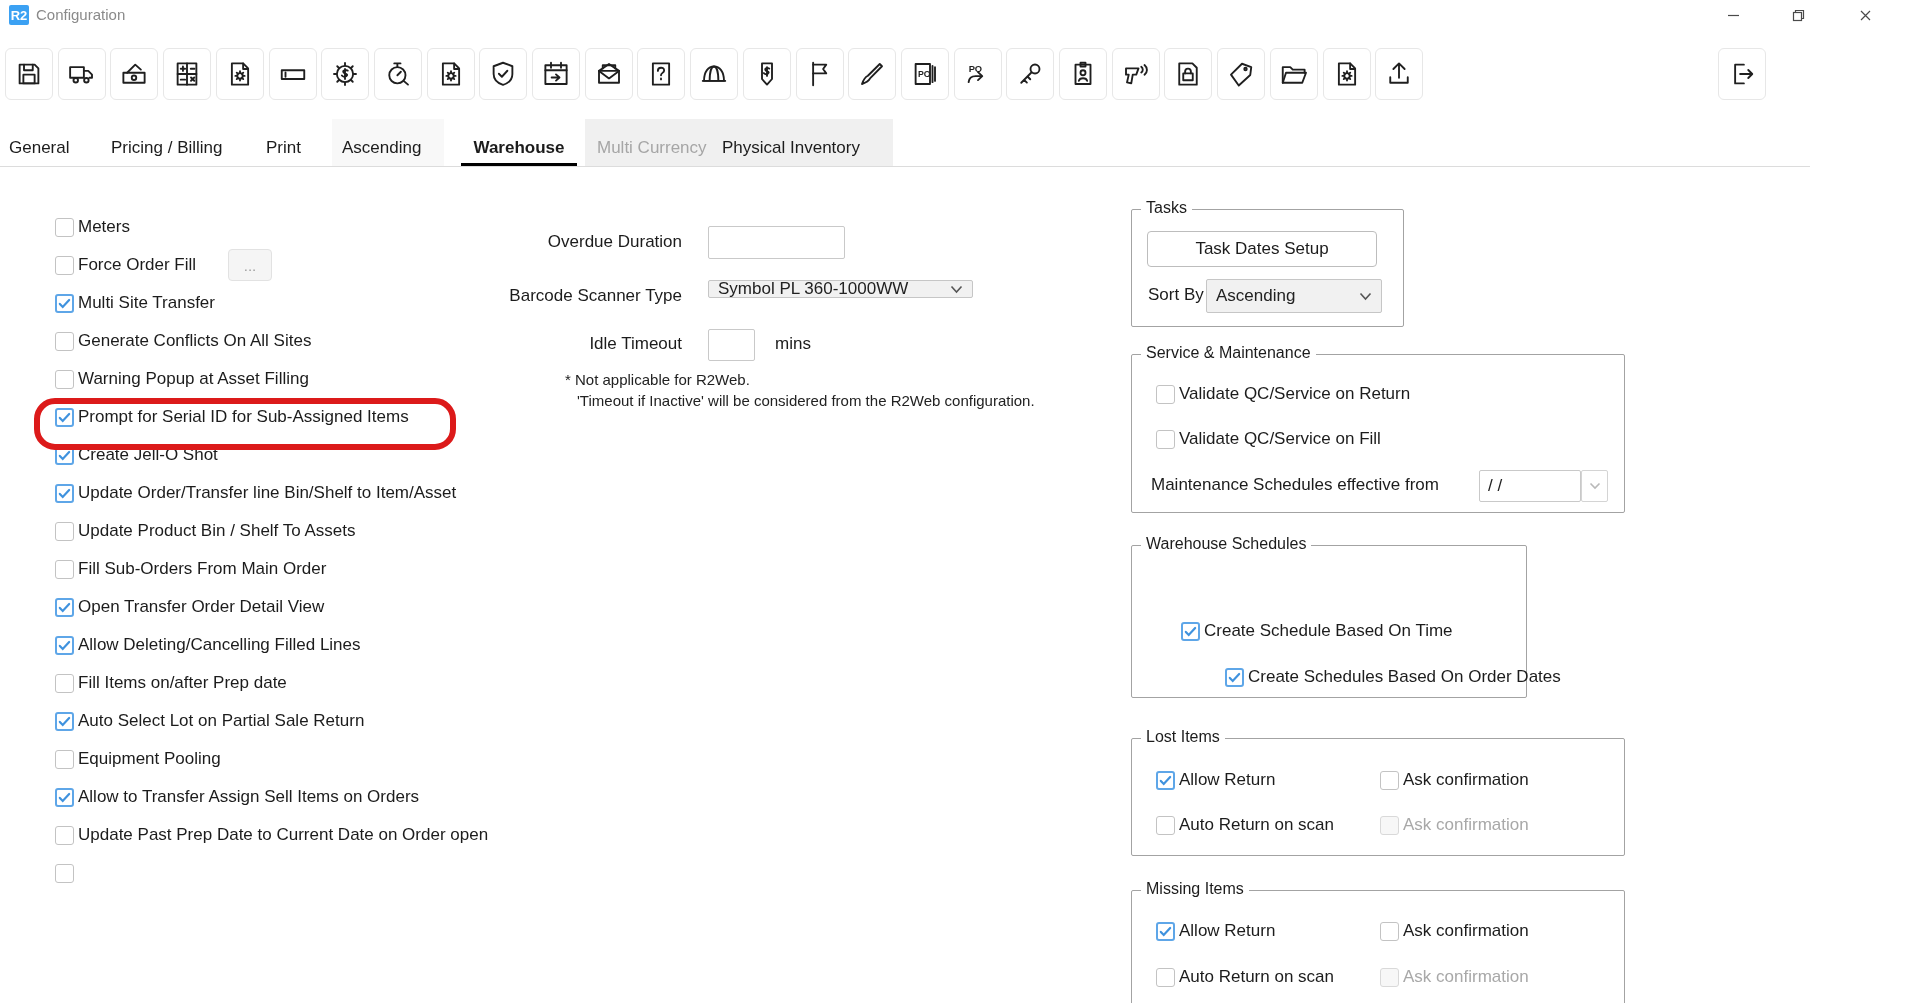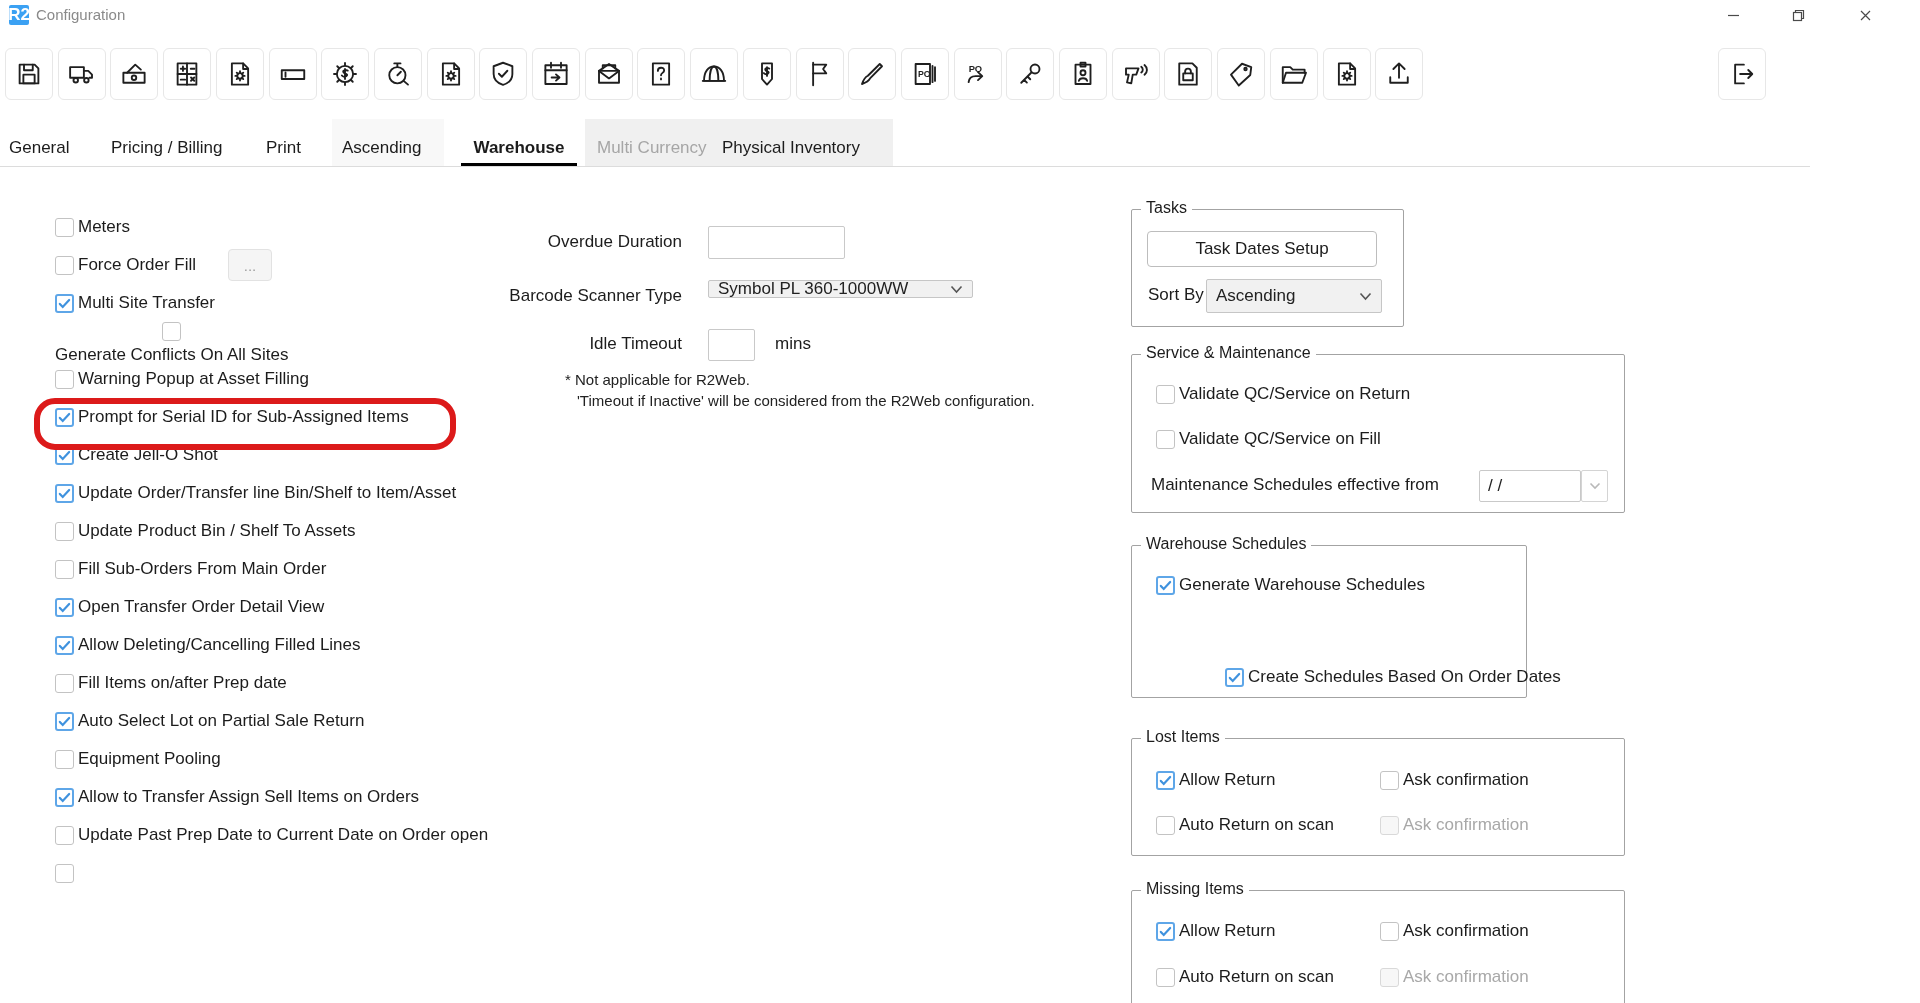--- a/index.html
+++ b/index.html
@@ -4,21 +4,21 @@
 <style>
   html,body { margin:0; padding:0; background:#fff; }
   #app {
     position:relative; width:1920px; height:1003px; overflow:hidden; background:#fff;
     font-family:"Liberation Sans", sans-serif; color:#1c1c1c;
   }
   
   .titlebar { position:absolute; left:0; top:0; width:1920px; height:30px; background:#fff; }
   .logo {
     position:absolute; left:9px; top:5px; width:20px; height:20px; background:#3ba1f3;
-    border-radius:2px; color:#fff; font-size:17px; font-weight:bold;
+    border-radius:2px; color:#fff; font-size:13px; font-weight:bold;
     display:flex; align-items:center; justify-content:center;
   }
   .wtitle { position:absolute; left:36px; top:6px; font-size:15px; color:#8a8a8a; }
   .winbtn { position:absolute; top:0; width:46px; height:30px; display:flex; align-items:center; justify-content:center; }
   
   .tb-btn {
     position:absolute; width:48px; height:52px; background:#fff;
     border:1px solid #e7e7e7; border-radius:6px; box-sizing:border-box;
     display:flex; align-items:center; justify-content:center;
   }
@@ -296,21 +296,21 @@
         <span>Force Order Fill</span>
       </div>
       <div class="chkrow" style="left: 55px; top: 284px;">
         <span class="cb checked">
           <svg viewBox="0 0 15 13" width="13" height="11">
             <path d="M2 7l3.4 3.6L13 2.4" fill="none" stroke="#3f92de" stroke-width="2.6" stroke-linecap="round"></path>
           </svg>
         </span>
         <span>Multi Site Transfer</span>
       </div>
-      <div class="chkrow" style="left: 55px; top: 322px; flex-direction: column;">
+      <div class="chkrow" style="left: 55px; top: 322px;">
         <span class="cb"></span>
         <span>Generate Conflicts On All Sites</span>
       </div>
       <div class="chkrow" style="left: 55px; top: 360px;">
         <span class="cb"></span>
         <span>Warning Popup at Asset Filling</span>
       </div>
       <div class="chkrow" style="left: 55px; top: 398px;">
         <span class="cb checked">
           <svg viewBox="0 0 15 13" width="13" height="11">
@@ -444,27 +444,27 @@
         <span>Validate QC/Service on Return</span>
       </div>
       <div class="grow" style="left: 24px; top: 65px;">
         <span class="cb"></span>
         <span>Validate QC/Service on Fill</span>
       </div>
     </div>
 
   <div class="fieldset" id="fs-ws" style="left:1131px;top:545px;width:396px;height:153px">
     <span class="legend">Warehouse Schedules</span>
-  <div class="grow" style="left: 24px; top: 20px;">
-        <span class="cb checked">
-          <svg viewBox="0 0 15 13" width="13" height="11">
-            <path d="M2 7l3.4 3.6L13 2.4" fill="none" stroke="#3f92de" stroke-width="2.6" stroke-linecap="round"></path>
-          </svg>
-        </span>
-        <span>Generate Warehouse Schedules</span>
+      <div class="grow" style="left: 49px; top: 66px;">
+        <span class="cb checked">
+          <svg viewBox="0 0 15 13" width="13" height="11">
+            <path d="M2 7l3.4 3.6L13 2.4" fill="none" stroke="#3f92de" stroke-width="2.6" stroke-linecap="round"></path>
+          </svg>
+        </span>
+        <span>Create Schedule Based On Time</span>
       </div>
       <div class="grow" style="left: 49px; top: 112px; padding-left: 44px;">
         <span class="cb checked">
           <svg viewBox="0 0 15 13" width="13" height="11">
             <path d="M2 7l3.4 3.6L13 2.4" fill="none" stroke="#3f92de" stroke-width="2.6" stroke-linecap="round"></path>
           </svg>
         </span>
         <span>Create Schedules Based On Order Dates</span>
       </div>
     </div>

